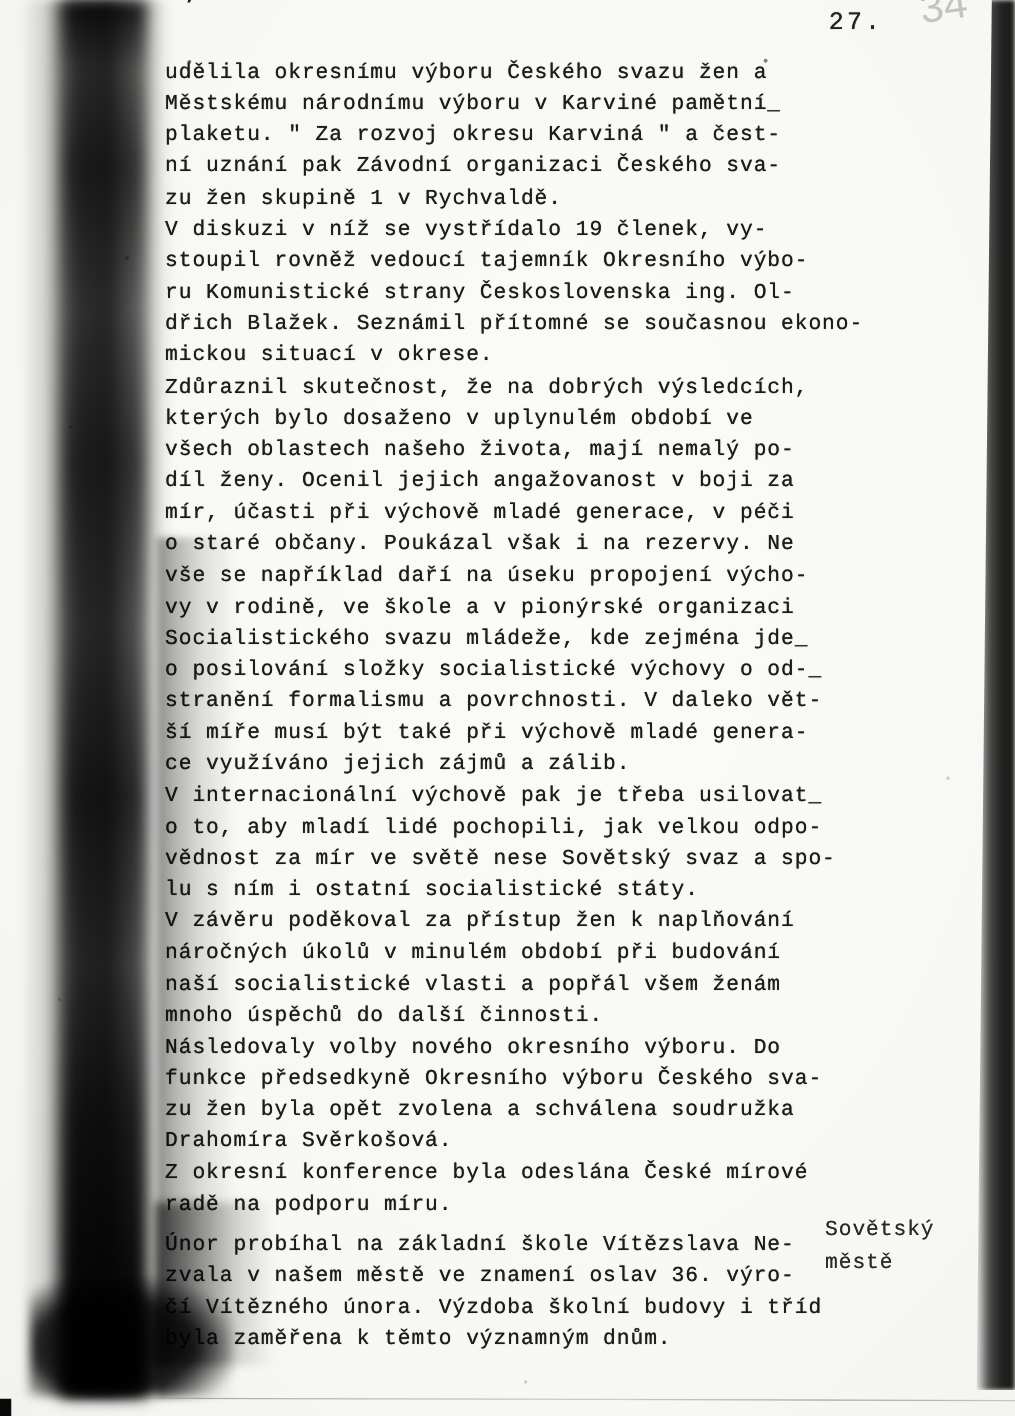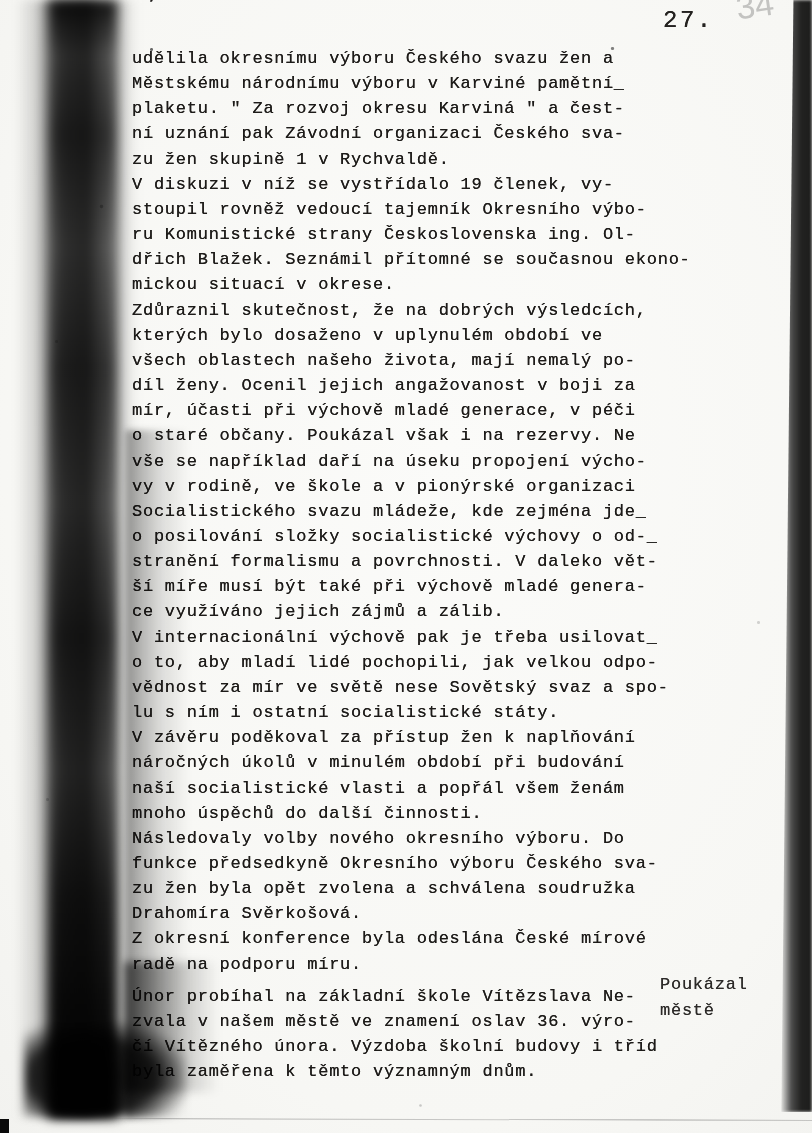--- a/index.html
+++ b/index.html
@@ -79,21 +79,21 @@
   .margin-note {
     position:absolute; left:660px; top:972px;
     font-size:17px; line-height:25.5px; letter-spacing:0.75px;
     color:#2c2a28;
     text-shadow:0 0 0.5px rgba(40,38,36,0.8);
     z-index:2;
   }
 
   .page-number {
     position:absolute; left:663px; top:7px;
-    font-size:24px; letter-spacing:2.5px; color:#242220;
+    font-size:20px; letter-spacing:2.5px; color:#242220;
     text-shadow:0 0 0.6px rgba(30,28,26,0.9);
     z-index:2;
   }
   .pencil-number {
     position:absolute; left:736px; top:-14px;
     font-family:"Liberation Sans","DejaVu Sans",sans-serif;
     font-size:34px; color:#c3c3c1; transform:rotate(-8deg);
     z-index:2;
   }
   .stray-mark {
@@ -183,21 +183,21 @@
       <div class="tline">Drahomíra Svěrkošová.</div>
       <div class="tline">Z okresní konference byla odeslána České mírové</div>
       <div class="tline">radě na podporu míru.</div>
       <div class="tline pgap">Únor probíhal na základní škole Vítězslava Ne-</div>
       <div class="tline">zvala v našem městě ve znamení oslav 36. výro-</div>
       <div class="tline">čí Vítězného února. Výzdoba školní budovy i tříd</div>
       <div class="tline">byla zaměřena k těmto významným dnům.</div>
     </div>
 
   <div class="margin-note">
-    <div>Poukázal</div>
+    <div>Sovětský</div>
     <div>městě</div>
   </div>
 
   <div class="fold-line"></div>
   <div class="corner-tab"></div>
   <div class="specks"></div>
 
 </div>
 
 </body></html>

